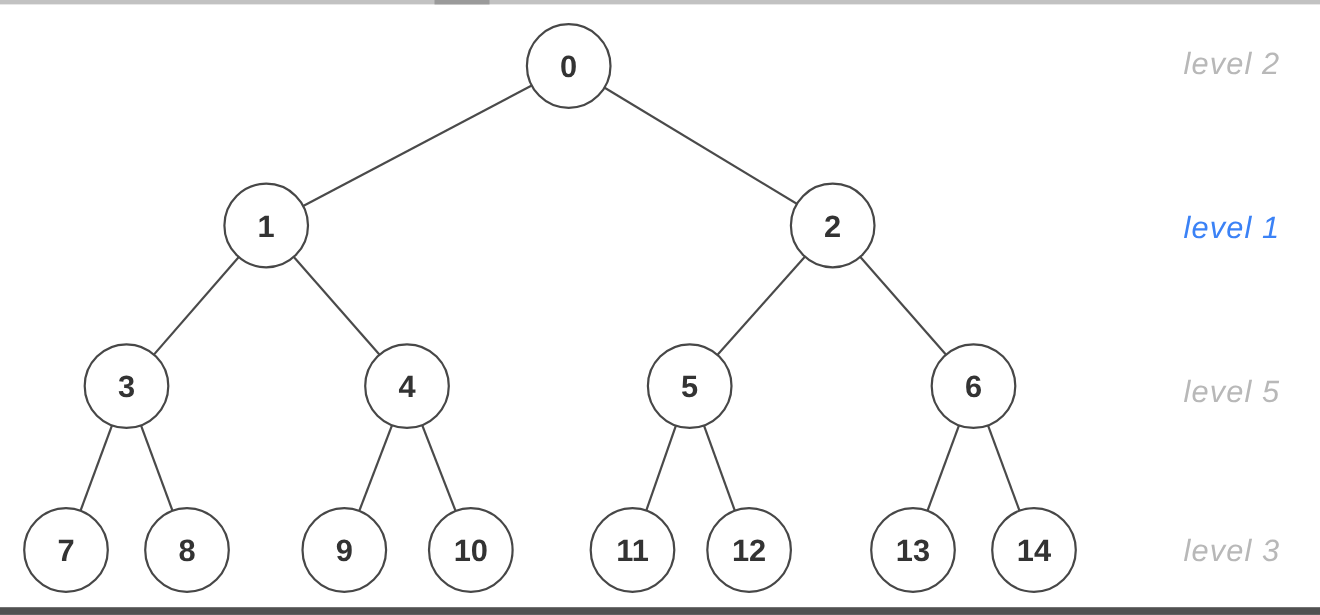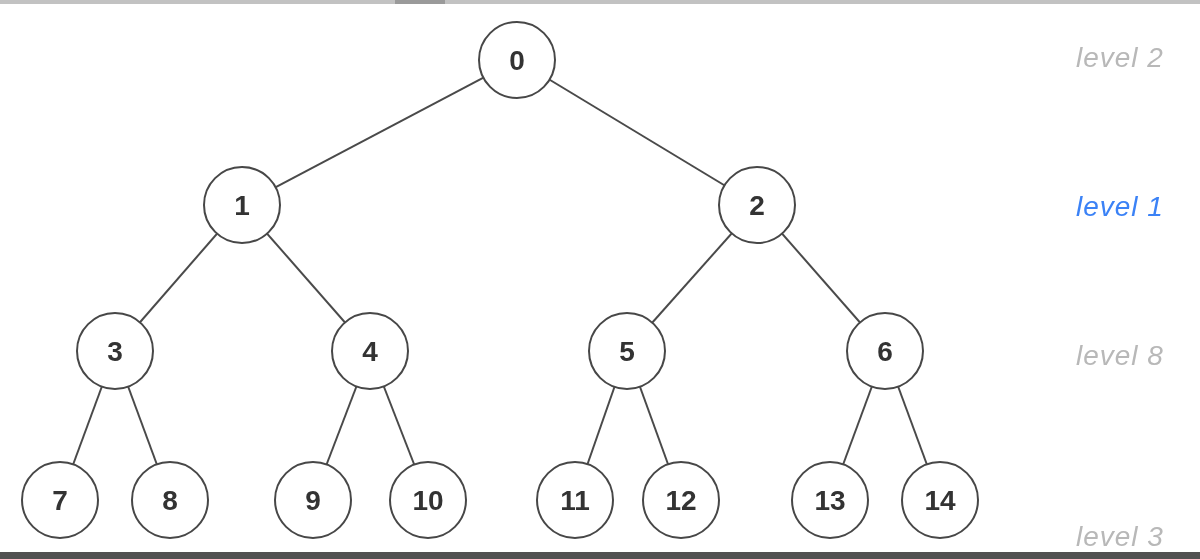--- a/index.html
+++ b/index.html
@@ -143,20 +143,20 @@
         </g>
         <g>
           <circle cx="940" cy="500" r="38" class="node-circle" fill="#ffffff" stroke="#474747"></circle>
           <text x="940" y="510" class="node-label" fill="#333333">14</text>
         </g>
       </g>
   </svg>
 
   <div class="level-label" style="top: 58px; color: rgb(184, 184, 184);">level 2</div>
   <div class="level-label" style="top: 207px; color: #3b82f6;">level 1</div>
-  <div class="level-label" style="top: 356px; color: rgb(184, 184, 184);">level 8</div>
-  <div class="level-label" style="top: 501px; color: rgb(184, 184, 184); margin-top: 36px;">level 3</div>
+  <div class="level-label" style="top: 356px; color: rgb(184, 184, 184);">level 5</div>
+  <div class="level-label" style="top: 501px; color: rgb(184, 184, 184);">level 3</div>
 
   <div id="top-bar" style="background: rgb(194, 194, 194);">
     <div id="top-bar-marker" style="background: rgb(154, 154, 154);"></div>
   </div>
   <div id="bottom-bar" style="background: rgb(81, 81, 81);"></div>
 </div>
 
 </body></html>

